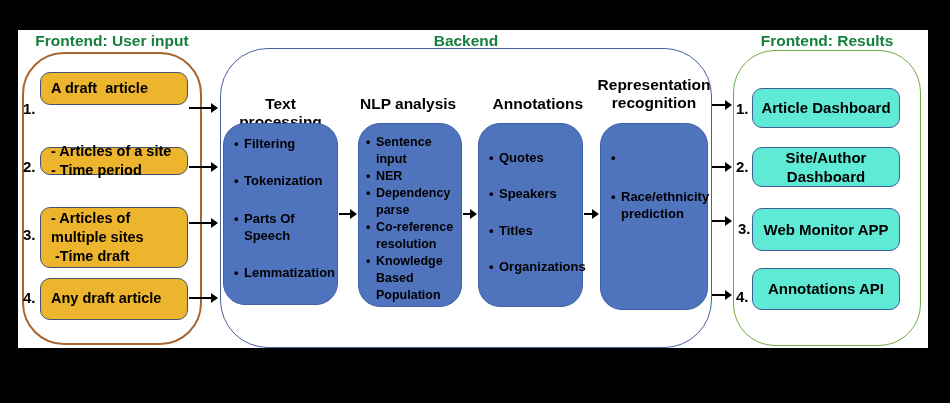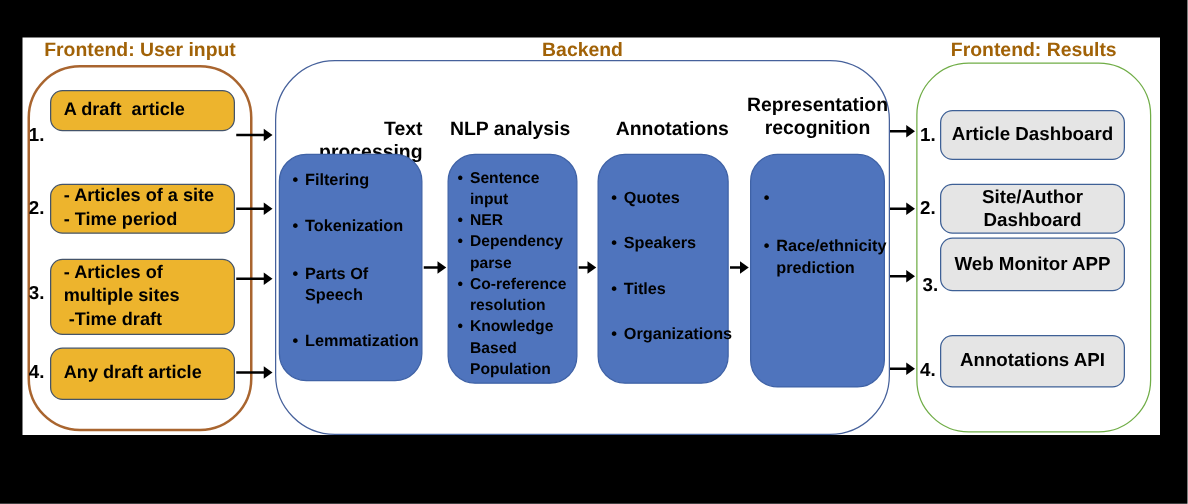--- a/index.html
+++ b/index.html
@@ -8,21 +8,21 @@
     background:#000;
     font-family:"Liberation Sans", sans-serif;
     color:#000;
     position:relative;
     overflow:hidden;
   }
   #canvas { position:absolute; left:18px; top:30px; width:910px; height:318px; background:#fff; }
 
   .panel-title {
     position:absolute; top:2px; font-size:15.5px; font-weight:600;
-    text-align:center; white-space:nowrap; color:#a16207;
+    text-align:center; white-space:nowrap; color:#15803d;
   }
 
   
   .big-container { position:absolute; background:#fff; }
   .c-left  { left:4px;  top:22px; width:180px; height:293px; border:2px solid #A9652F; border-radius:42px; }
   .c-mid   { left:202px; top:18px; width:492px; height:300px; border:1.6px solid #46619B; border-radius:48px; }
   .c-right { left:715px; top:20px; width:188px; height:296px; border:1.6px solid #70AD47; border-radius:42px; }
 
   
   .obox {
@@ -54,21 +54,21 @@
   .bullet-text { flex:1 1 auto; }
 
   .bbox-a { left:205px; width:115px; height:182px; padding:12px 6px 22px 10px; justify-content:space-between; font-size:13px; font-weight:600; line-height:1.3; }
   .bbox-b { left:340px; width:104px; height:184px; padding:10px 3px 6px 7px;  font-size:12.5px; font-weight:600; line-height:1.36; }
   .bbox-c { left:460px; width:105px; height:184px; padding:26px 6px 30px 10px; justify-content:space-between; font-size:13px; font-weight:600; line-height:1.3; }
   .bbox-d { left:582px; width:108px; height:187px; padding:26px 5px 6px 10px; gap:22px; font-size:13px; font-weight:600; line-height:1.3; }
 
   
   .gbox {
     position:absolute; left:734px; width:148px;
-    background:#e5e5e5; border:1.6px solid #3E6096; border-radius:10px;
+    background:#5eead4; border:1.6px solid #3E6096; border-radius:10px;
     display:flex; flex-direction:column; justify-content:center; align-items:center;
     font-size:15px; font-weight:600; line-height:1.3; text-align:center;
   }
 
   
   .arrow { position:absolute; height:10px; }
   .arrow .shaft { position:absolute; left:0; right:5px; top:4.3px; height:1.6px; background:#000; }
   .arrow .head  { position:absolute; right:0; top:0; width:0; height:0;
                   border-left:7px solid #000; border-top:5px solid transparent; border-bottom:5px solid transparent; }
 </style>
@@ -81,37 +81,37 @@
   <div class="big-container c-left"></div>
 
   <div class="num" style="left:5px; top:70px;">1.</div>
   <div class="num" style="left:5px; top:128px;">2.</div>
   <div class="num" style="left:5px; top:196px;">3.</div>
   <div class="num" style="left:5px; top:259px;">4.</div>
 
   <div class="obox" style="top:42px; height:33px;">
     <div class="obox-line">A draft  article</div>
   </div>
-  <div class="obox" style="top:117px; height:40px;">
+  <div class="obox" style="top:117px; height:28px;">
     <div class="obox-line">- Articles of a site</div>
     <div class="obox-line">- Time period</div>
   </div>
   <div class="obox" style="top:177px; height:61px;">
     <div class="obox-line">- Articles of</div>
     <div class="obox-line">multiple sites</div>
     <div class="obox-line" style="padding-left:4px;">-Time draft</div>
   </div>
   <div class="obox" style="top:248px; height:42px;">
     <div class="obox-line">Any draft article</div>
   </div>
 
   <div class="panel-title" style="left:202px; width:492px;">Backend</div>
   <div class="big-container c-mid"></div>
 
-  <div class="col-header" style="left:205px; top:65px; width:115px; text-align:right;">Text processing</div>
+  <div class="col-header" style="left:205px; top:65px; width:115px; text-align:center;">Text processing</div>
   <div class="col-header" style="left:342px; top:65px; width:104px; text-align:left;">NLP analysis</div>
   <div class="col-header" style="left:460px; top:65px; width:105px; text-align:right;">Annotations</div>
   <div class="col-header" style="left:576px; top:46px; width:120px; text-align:center;">Representation recognition</div>
 
   <div class="bbox bbox-a">
     <div class="bullet-item">
       <span class="bullet-glyph">•</span>
       <span class="bullet-text">Filtering</span>
     </div>
     <div class="bullet-item">
@@ -188,21 +188,21 @@
   <div class="num" style="left:720px; top:190px;">3.</div>
   <div class="num" style="left:718px; top:258px;">4.</div>
 
   <div class="gbox" style="top:58px; height:40px;">
     <div>Article Dashboard</div>
   </div>
   <div class="gbox" style="top:117px; height:40px;">
     <div>Site/Author</div>
     <div>Dashboard</div>
   </div>
-  <div class="gbox" style="top:160px; height:43px;">
+  <div class="gbox" style="top:178px; height:43px;">
     <div>Web Monitor APP</div>
   </div>
   <div class="gbox" style="top:238px; height:42px;">
     <div>Annotations API</div>
   </div>
 
   <div class="arrow" style="left:171px; top:73px;  width:29px;">
       <div class="shaft"></div>
       <div class="head"></div>
     </div>

